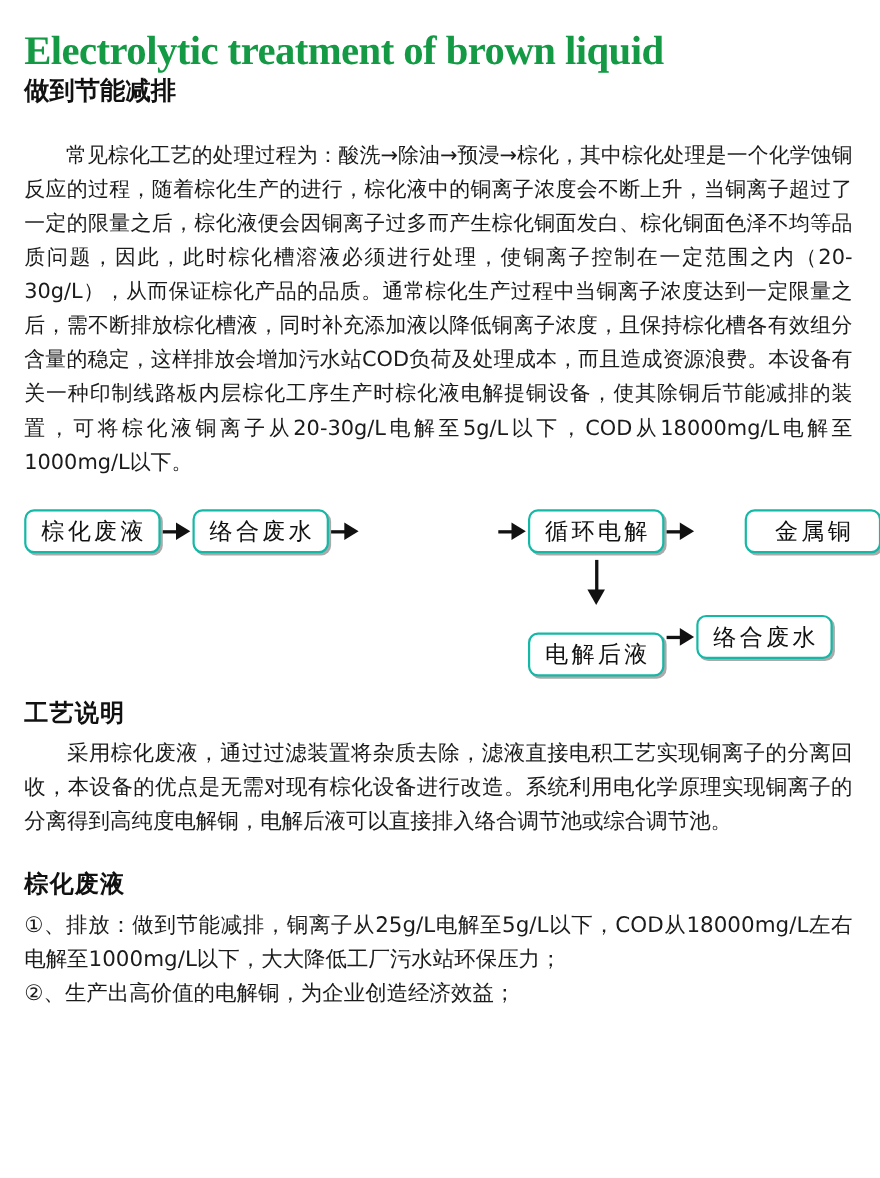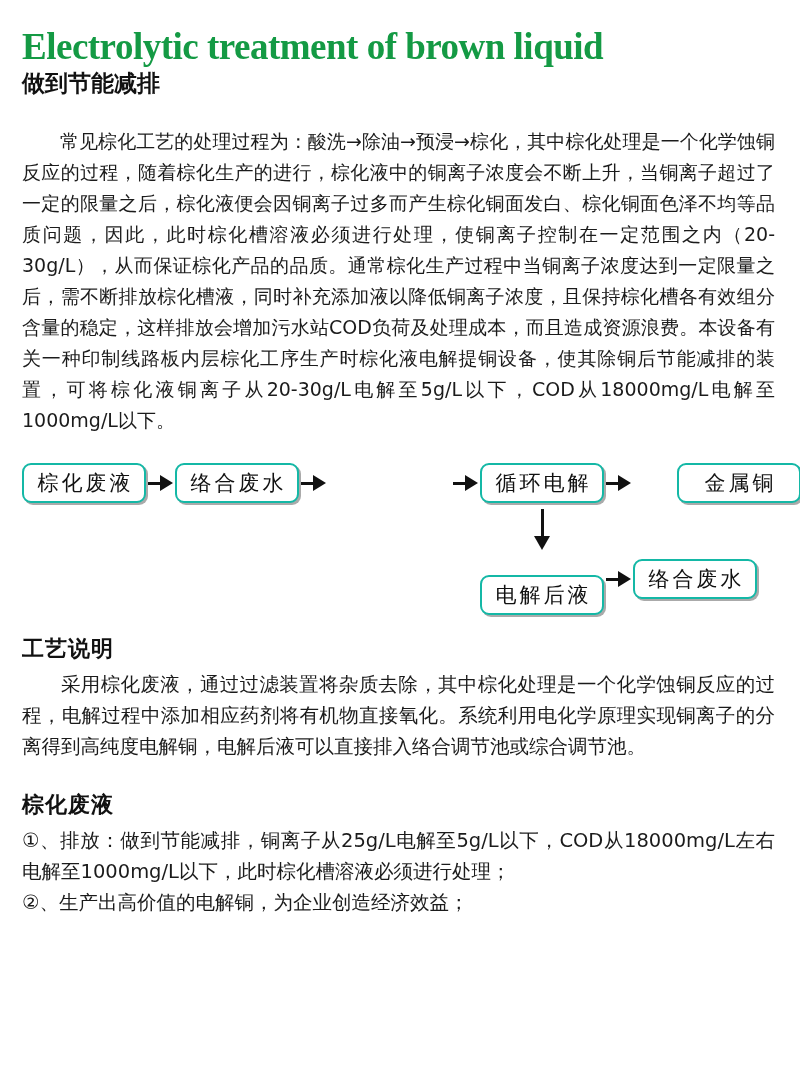--- a/index.html
+++ b/index.html
@@ -150,22 +150,22 @@
       <span>电解后液</span>
     </div>
     <div class="fc-harrow" style="left:584px; top:108px;"></div>
     <div class="fc-box" style="left:611px; top:96px;">
       <span>络合废水</span>
     </div>
   </div>
 
   <h3 class="section-heading" style="margin-top:33px;">工艺说明</h3>
 
-  <p class="desc-para">采用棕化废液，通过过滤装置将杂质去除，其中棕化处理是一个化学蚀铜反应的过程，电解过程中添加相应药剂将有机物直接氧化。系统利用电化学原理实现铜离子的分离得到高纯度电解铜，电解后液可以直接排入络合调节池或综合调节池。</p>
+  <p class="desc-para">采用棕化废液，通过过滤装置将杂质去除，滤液直接电积工艺实现铜离子的分离回收，本设备的优点是无需对现有棕化设备进行改造。系统利用电化学原理实现铜离子的分离得到高纯度电解铜，电解后液可以直接排入络合调节池或综合调节池。</p>
 
   <h3 class="section-heading">棕化废液</h3>
 
   <div class="econ-block">
-    <p class="econ-para">①、排放：做到节能减排，铜离子从25g/L电解至5g/L以下，COD从18000mg/L左右电解至1000mg/L以下，此时棕化槽溶液必须进行处理；</p>
+    <p class="econ-para">①、排放：做到节能减排，铜离子从25g/L电解至5g/L以下，COD从18000mg/L左右电解至1000mg/L以下，大大降低工厂污水站环保压力；</p>
     <p class="econ-para">②、生产出高价值的电解铜，为企业创造经济效益；</p>
   </div>
 
 </div>
 
 </body></html>

